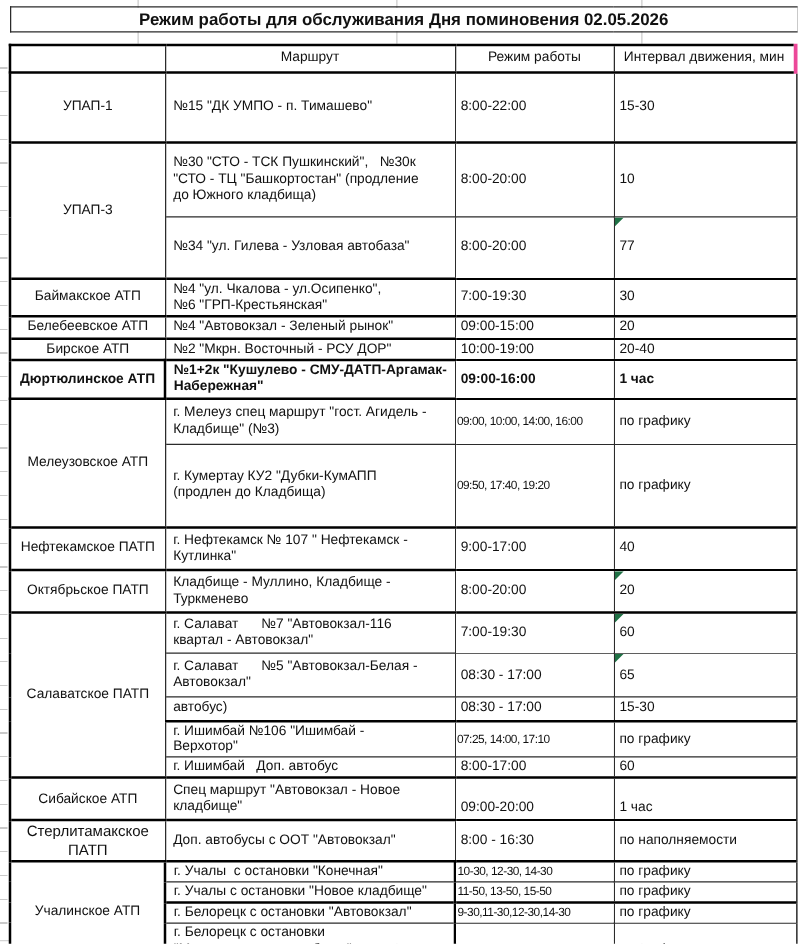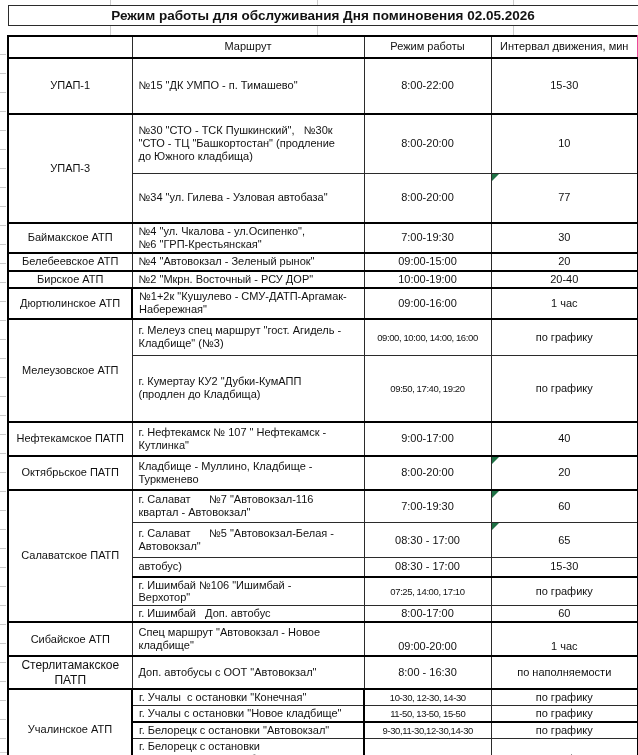--- a/index.html
+++ b/index.html
@@ -62,23 +62,23 @@
   td.org.thickbox{ border:2px solid #000; }
   td.first-col{ border-left:2px solid #000; }
   td.route{
     text-align:left;
     white-space:pre-line;
     padding:1px 6px;
   }
   td.route.rb{ border-left:2px solid #000; border-right:2px solid #000; }
   td.route.rb-top{ border-top:2px solid #000; }
   td.route.rb-bottom{ border-bottom:2px solid #000; }
-  td.time, td.intv{ text-align:center; position:relative; }
+  td.time, td.intv{ text-align:left; position:relative; }
   td.intv{ border-right:2px solid #000; }
-  td.last-col{ border-right:2px solid #ec4899;margin-top:36px; }
+  td.last-col{ border-right:6px solid #ec4899;margin-top:36px; }
   td.tight{ font-size:9.5px; letter-spacing:-0.4px; padding:1px 1px; }
   td.vb{ vertical-align:bottom; padding-bottom:2px; }
 
   .gc-tri{
     position:absolute; top:0; left:0; width:0; height:0;
     border-top:7px solid #1f7145;
     border-right:7px solid transparent;
   }
 </style>
 </head>
@@ -148,21 +148,21 @@
             <td class="route">№4 "Автовокзал - Зеленый рынок"</td>
             <td class="time">09:00-15:00</td>
             <td class="intv">20</td>
           </tr>
           <tr class="gs" style="height: 17px; padding-left: 36px;">
             <td class="org" rowspan="1">Бирское АТП</td>
             <td class="route">№2 "Мкрн. Восточный - РСУ ДОР"</td>
             <td class="time">10:00-19:00</td>
             <td class="intv">20-40</td>
           </tr>
-          <tr class="gs" style="height: 31px;">
+          <tr class="gs" style="height: 31px; font-weight: bold;">
             <td class="org thickbox" rowspan="1">Дюртюлинское АТП</td>
             <td class="route">№1+2к "Кушулево - СМУ-ДАТП-Аргамак-
 Набережная"</td>
             <td class="time">09:00-16:00</td>
             <td class="intv">1 час</td>
           </tr>
           <tr class="gs" style="height: 37px;">
             <td class="org" rowspan="2">Мелеузовское АТП</td>
             <td class="route">г. Мелеуз спец маршрут "гост. Агидель -
 Кладбище" (№3)</td>

